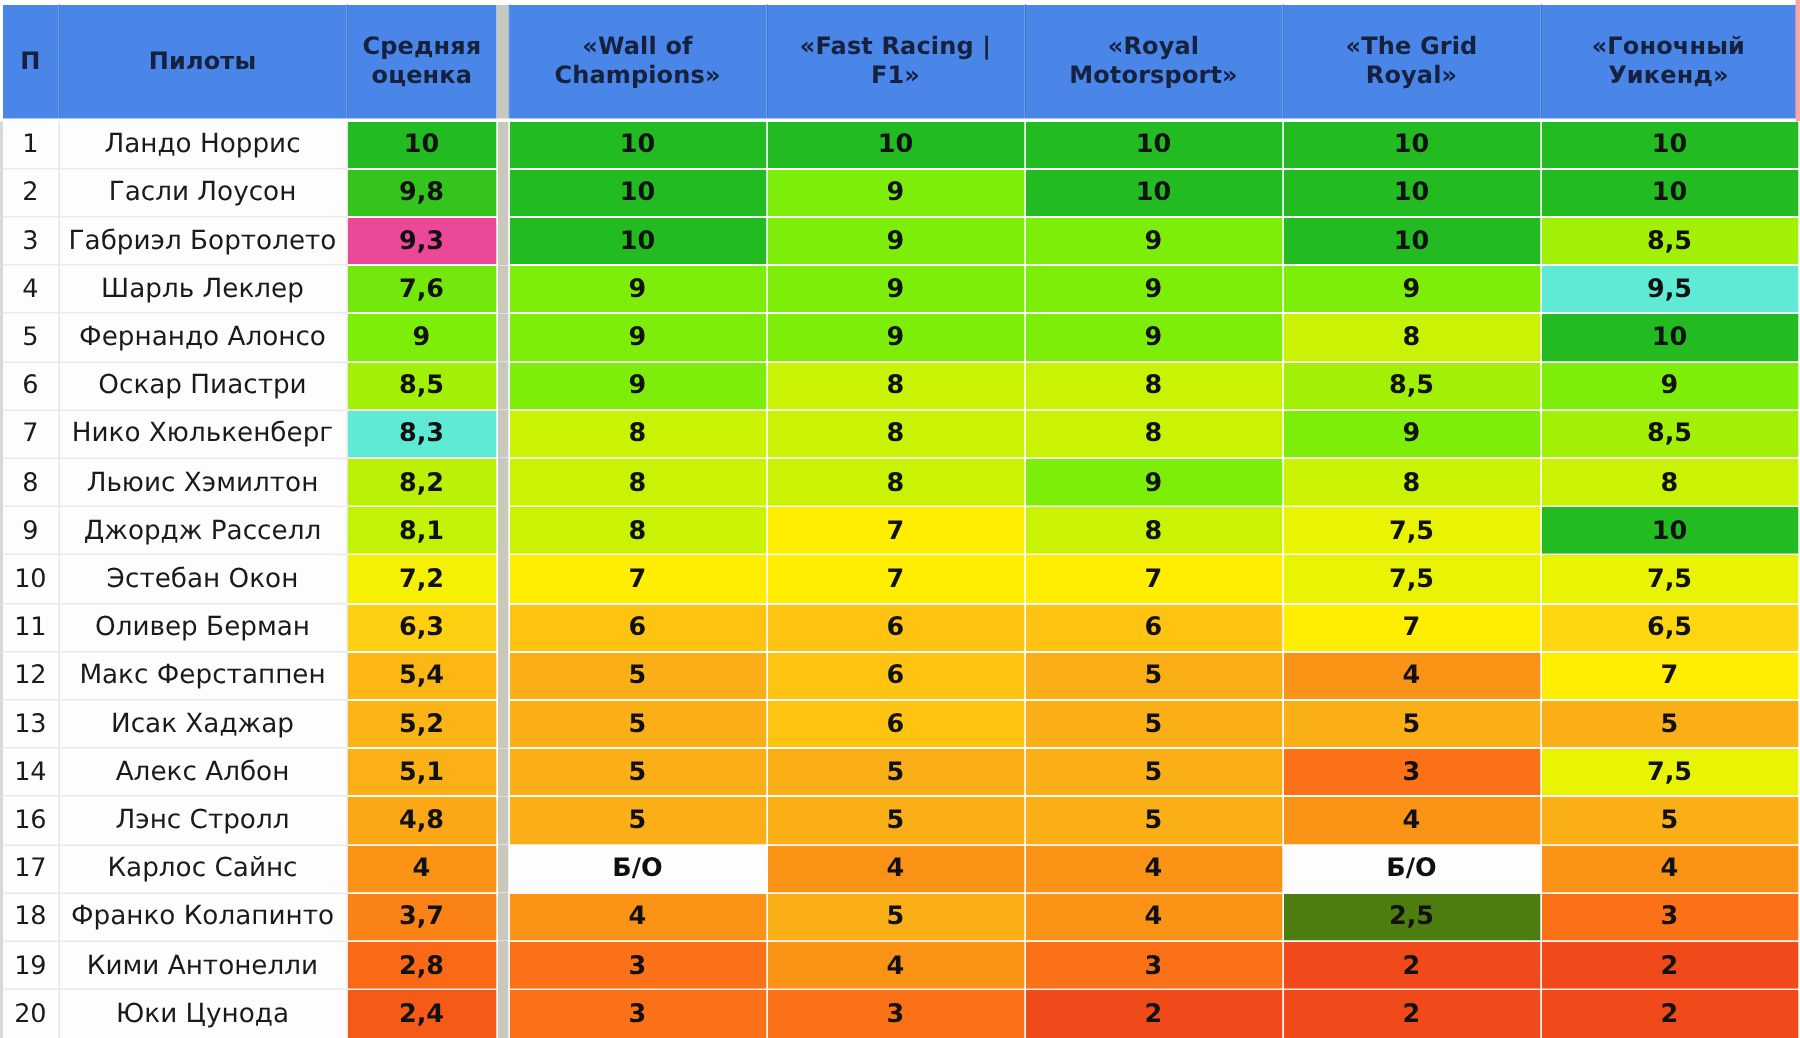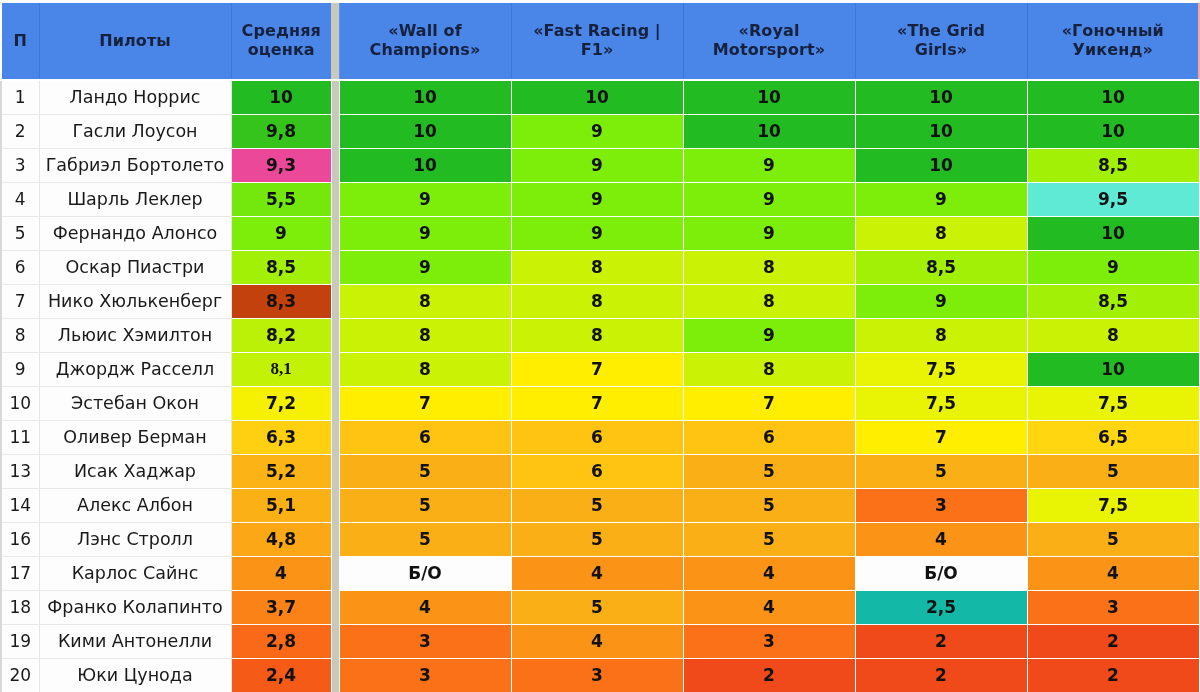--- a/index.html
+++ b/index.html
@@ -40,21 +40,21 @@
   }
   thead th.h-pos{border-left:2px solid #ffffff;}
   thead th.h-avg{border-right:none;}
   thead th.h-gap{
     background:#c8c8bd;
     border:none;
     border-top:3px solid #ffffff;
     border-bottom:2px solid #ffffff;
     padding:0;width:8px;
   }
-  thead th.h-last{border-right:2px solid #fca5a5;}
+  thead th.h-last{border-right:4px solid #fca5a5;}
   thead th .hl{display:block;}
 
   
   tbody tr{height:30.8px;}
   tbody td{
     font-size:17px;
     font-weight:700;
     color:#111111;
     border-bottom:1px solid rgba(255,255,255,.85);
     border-left:1px solid rgba(255,255,255,.80);
@@ -129,21 +129,21 @@
       <th>
         <span class="hl">«Fast Racing |</span>
         <span class="hl">F1»</span>
       </th>
       <th>
         <span class="hl">«Royal</span>
         <span class="hl">Motorsport»</span>
       </th>
       <th>
         <span class="hl">«The Grid</span>
-        <span class="hl">Girls»</span>
+        <span class="hl">Royal»</span>
       </th>
       <th class="h-last">
         <span class="hl">«Гоночный</span>
         <span class="hl">Уикенд»</span>
       </th>
     </tr>
   </thead>
   <tbody id="rating-body">
       <tr>
         <td class="pos">1</td>
@@ -174,21 +174,21 @@
         <td class="gap"></td>
         <td style="background: rgb(34, 187, 34);">10</td>
         <td style="background: rgb(125, 237, 10);">9</td>
         <td style="background: rgb(125, 237, 10);">9</td>
         <td style="background: rgb(34, 187, 34);">10</td>
         <td style="background: rgb(163, 240, 7);">8,5</td>
       </tr>
       <tr>
         <td class="pos">4</td>
         <td class="name">Шарль Леклер</td>
-        <td style="background: rgb(116, 232, 12);">5,5</td>
+        <td style="background: rgb(116, 232, 12);">7,6</td>
         <td class="gap"></td>
         <td style="background: rgb(125, 237, 10);">9</td>
         <td style="background: rgb(125, 237, 10);">9</td>
         <td style="background: rgb(125, 237, 10);">9</td>
         <td style="background: rgb(125, 237, 10);">9</td>
         <td style="background: #5eead4;">9,5</td>
       </tr>
       <tr>
         <td class="pos">5</td>
         <td class="name">Фернандо Алонсо</td>
@@ -207,21 +207,21 @@
         <td class="gap"></td>
         <td style="background: rgb(125, 237, 10);">9</td>
         <td style="background: rgb(202, 242, 5);">8</td>
         <td style="background: rgb(202, 242, 5);">8</td>
         <td style="background: rgb(163, 240, 7);">8,5</td>
         <td style="background: rgb(125, 237, 10);">9</td>
       </tr>
       <tr>
         <td class="pos">7</td>
         <td class="name">Нико Хюлькенберг</td>
-        <td style="background: #c2410c;">8,3</td>
+        <td style="background: #5eead4;">8,3</td>
         <td class="gap"></td>
         <td style="background: rgb(202, 242, 5);">8</td>
         <td style="background: rgb(202, 242, 5);">8</td>
         <td style="background: rgb(202, 242, 5);">8</td>
         <td style="background: rgb(125, 237, 10);">9</td>
         <td style="background: rgb(163, 240, 7);">8,5</td>
       </tr>
       <tr>
         <td class="pos">8</td>
         <td class="name">Льюис Хэмилтон</td>
@@ -229,21 +229,21 @@
         <td class="gap"></td>
         <td style="background: rgb(202, 242, 5);">8</td>
         <td style="background: rgb(202, 242, 5);">8</td>
         <td style="background: rgb(125, 237, 10);">9</td>
         <td style="background: rgb(202, 242, 5);">8</td>
         <td style="background: rgb(202, 242, 5);">8</td>
       </tr>
       <tr>
         <td class="pos">9</td>
         <td class="name">Джордж Расселл</td>
-        <td style="background: rgb(194, 242, 5); font-family: Liberation Serif, serif;">8,1</td>
+        <td style="background: rgb(194, 242, 5);">8,1</td>
         <td class="gap"></td>
         <td style="background: rgb(202, 242, 5);">8</td>
         <td style="background: rgb(255, 238, 0);">7</td>
         <td style="background: rgb(202, 242, 5);">8</td>
         <td style="background: rgb(233, 243, 4);">7,5</td>
         <td style="background: rgb(34, 187, 34);">10</td>
       </tr>
       <tr>
         <td class="pos">10</td>
         <td class="name">Эстебан Окон</td>
@@ -260,20 +260,31 @@
         <td class="name">Оливер Берман</td>
         <td style="background: rgb(255, 207, 17);">6,3</td>
         <td class="gap"></td>
         <td style="background: rgb(255, 196, 18);">6</td>
         <td style="background: rgb(255, 196, 18);">6</td>
         <td style="background: rgb(255, 196, 18);">6</td>
         <td style="background: rgb(255, 238, 0);">7</td>
         <td style="background: rgb(255, 214, 16);">6,5</td>
       </tr>
       <tr>
+        <td class="pos">12</td>
+        <td class="name">Макс Ферстаппен</td>
+        <td style="background: rgb(252, 183, 20);">5,4</td>
+        <td class="gap"></td>
+        <td style="background: rgb(251, 175, 22);">5</td>
+        <td style="background: rgb(255, 196, 18);">6</td>
+        <td style="background: rgb(251, 175, 22);">5</td>
+        <td style="background: rgb(250, 147, 22);">4</td>
+        <td style="background: rgb(255, 238, 0);">7</td>
+      </tr>
+      <tr>
         <td class="pos">13</td>
         <td class="name">Исак Хаджар</td>
         <td style="background: rgb(252, 179, 21);">5,2</td>
         <td class="gap"></td>
         <td style="background: rgb(251, 175, 22);">5</td>
         <td style="background: rgb(255, 196, 18);">6</td>
         <td style="background: rgb(251, 175, 22);">5</td>
         <td style="background: rgb(251, 175, 22);">5</td>
         <td style="background: rgb(251, 175, 22);">5</td>
       </tr>
@@ -311,21 +322,21 @@
         <td style="background: rgb(250, 147, 22);">4</td>
       </tr>
       <tr>
         <td class="pos">18</td>
         <td class="name">Франко Колапинто</td>
         <td style="background: rgb(250, 130, 22);">3,7</td>
         <td class="gap"></td>
         <td style="background: rgb(250, 147, 22);">4</td>
         <td style="background: rgb(251, 175, 22);">5</td>
         <td style="background: rgb(250, 147, 22);">4</td>
-        <td style="background: #14b8a6; margin-top: 46px;">2,5</td>
+        <td style="background: #4d7c0f; margin-top: 46px;">2,5</td>
         <td style="background: rgb(250, 113, 23);">3</td>
       </tr>
       <tr>
         <td class="pos">19</td>
         <td class="name">Кими Антонелли</td>
         <td style="background: rgb(249, 105, 23);">2,8</td>
         <td class="gap"></td>
         <td style="background: rgb(250, 113, 23);">3</td>
         <td style="background: rgb(250, 147, 22);">4</td>
         <td style="background: rgb(250, 113, 23);">3</td>

